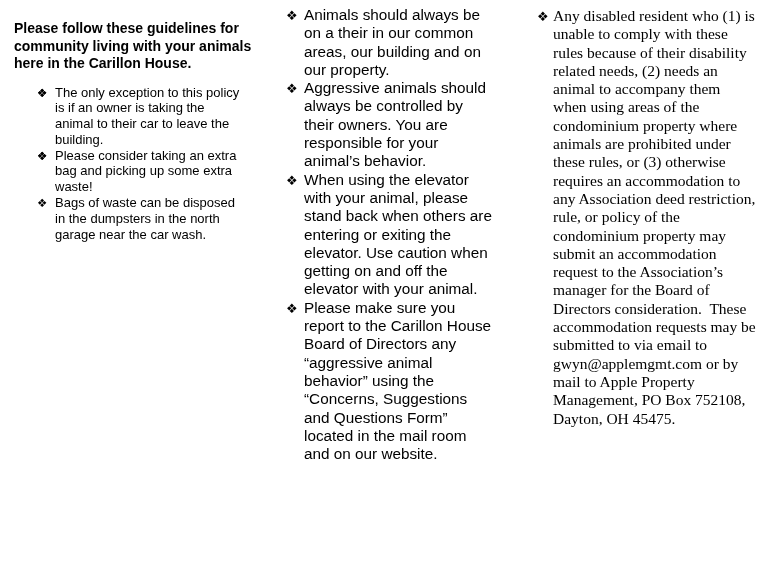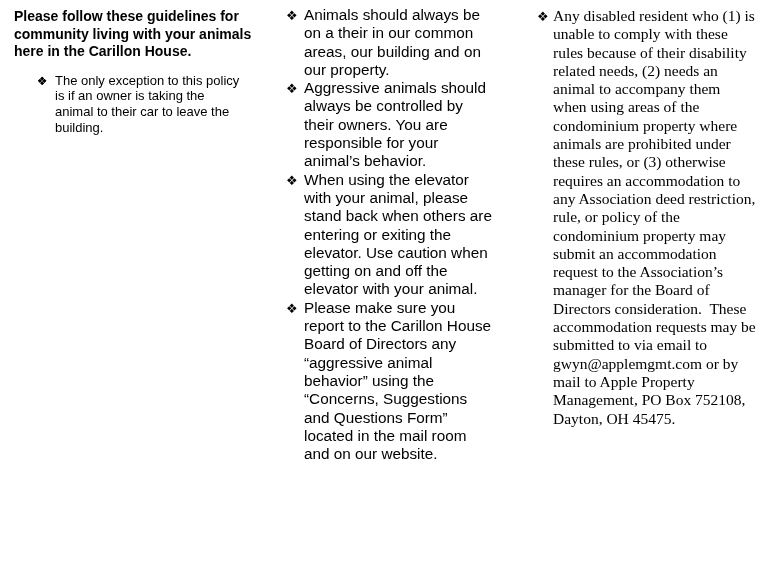--- a/index.html
+++ b/index.html
@@ -14,21 +14,21 @@
     background: #ffffff;
     color: #000000;
     overflow: hidden;
     font-family: "Liberation Sans", sans-serif;
   }
   .col {
     position: absolute;
     top: 0;
     overflow: hidden;
   }
-  .col-left  { left: 14px;  width: 240px; padding-top: 8px; }
+  .col-left  { left: 14px;  width: 240px; padding-top: 8px; margin-top: 12px; }
   .col-mid   { left: 286px; width: 210px; padding-top: 6px; }
   .col-right { left: 537px; width: 222px; padding-top: 7px; }
 
   .header {
     margin: 0 0 12px 0;
     font-family: "Liberation Sans", sans-serif;
     font-weight: bold;
     font-size: 14px;
     line-height: 17.5px;
     color: #000000;
@@ -98,22 +98,22 @@
 <body>
 
 <div class="page">
 
   <div class="col col-left">
     <h1 class="header">Please follow these guidelines for community living with your animals here in the Carillon House.</h1>
     <ul class="blist list-left">
         <li><span class="bullet">❖</span></li>
         <li><span class="bullet">❖</span><span class="txt">The only exception to this policy is if an owner is taking the animal to their car to leave the building.</span></li>
         <li><span class="bullet">❖</span></li>
-        <li><span class="bullet">❖</span></li>
-        <li><span class="bullet">❖</span></li>
+        <li><span class="bullet">❖</span><span class="txt">Please consider taking an extra bag and picking up some extra waste!</span></li>
+        <li><span class="bullet">❖</span><span class="txt">Bags of waste can be disposed in the dumpsters in the north garage near the car wash.</span></li>
         <li><span class="bullet">❖</span></li>
         <li><span class="bullet">❖</span></li>
       </ul>
   </div>
 
   <div class="col col-mid">
     <ul class="blist list-mid">
         <li><span class="bullet">❖</span><span class="txt">Animals should always be on a their in our common areas, our building and on our property.</span></li>
         <li><span class="bullet">❖</span><span class="txt">Aggressive animals should always be controlled by their owners. You are responsible for your animal’s behavior.</span></li>
         <li><span class="bullet">❖</span><span class="txt">When using the elevator with your animal, please stand back when others are entering or exiting the elevator. Use caution when getting on and off the elevator with your animal.</span></li>

